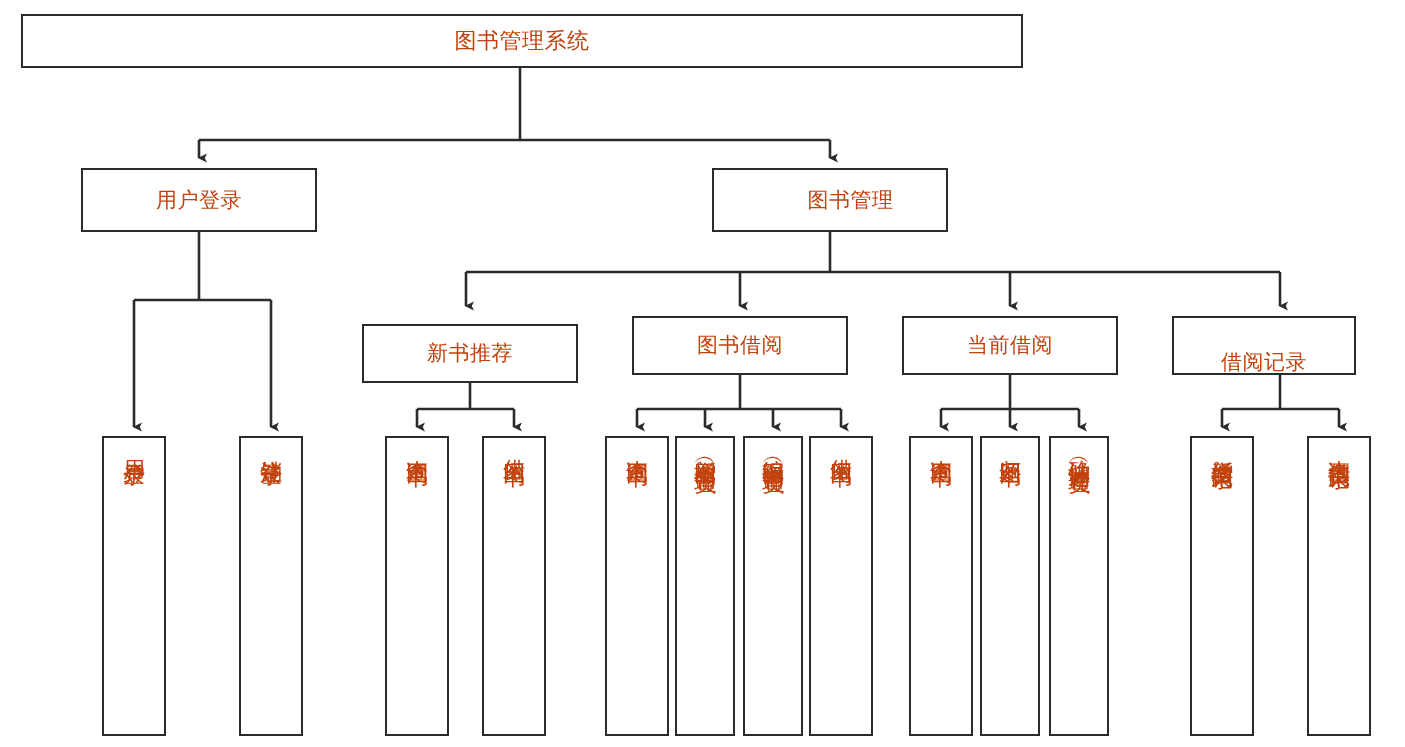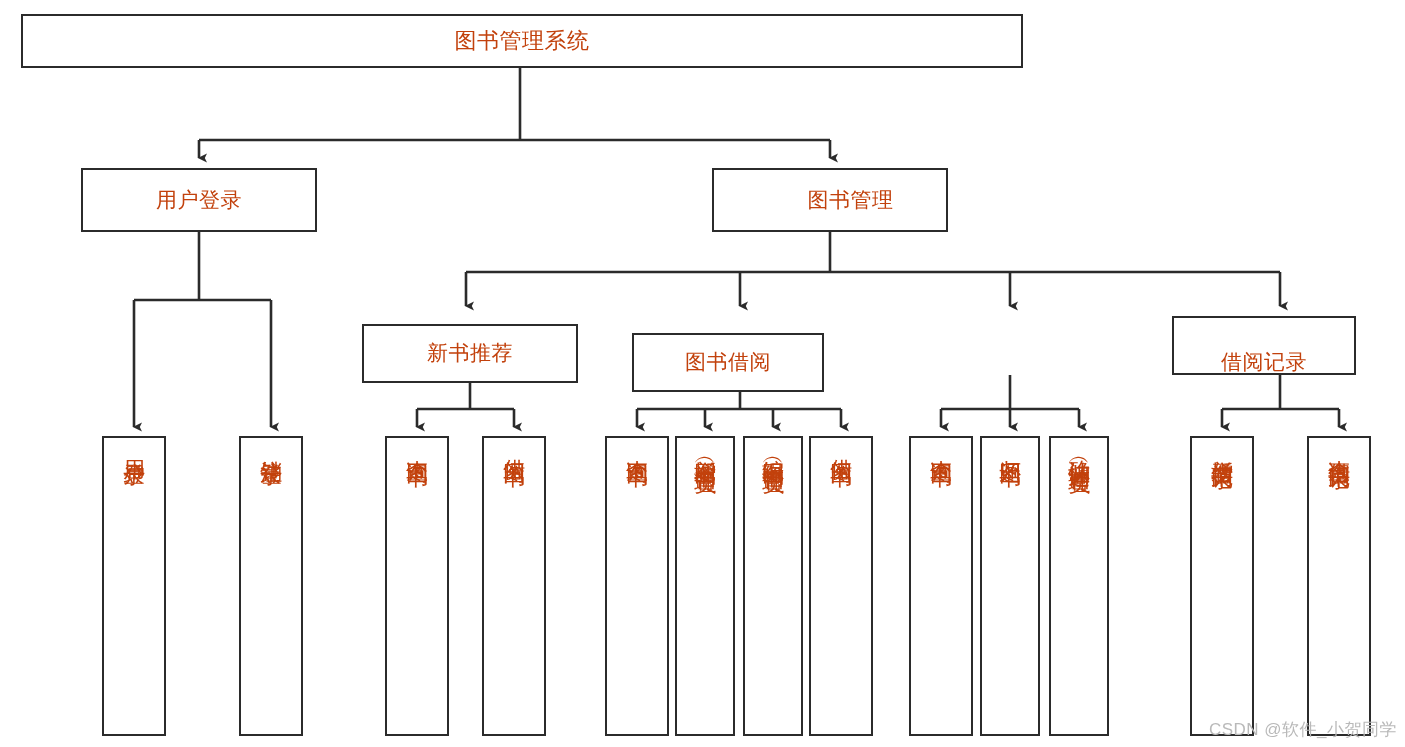--- a/index.html
+++ b/index.html
@@ -137,22 +137,25 @@
   <div class="node h" style="left:81px; top:168px; width:236px; height:64px;">
     <span class="lbl">用户登录</span>
   </div>
   <div class="node h" style="left:712px; top:168px; width:236px; height:64px;padding-left:41px;">
     <span class="lbl">图书管理</span>
   </div>
 
   <div class="node h" style="left:362px; top:316px; width:216px; height:59px;margin-top:8px;">
     <span class="lbl">新书推荐</span>
   </div>
-  <div class="node h" style="left:632px; top:316px; width:192px; height:59px;margin-top:17px;">
+  <div class="node h" style="left:632px; top:316px; width:216px; height:59px;">
     <span class="lbl">图书借阅</span>
+  </div>
+  <div class="node h" style="left:902px; top:316px; width:216px; height:59px;">
+    <span class="lbl">当前借阅</span>
   </div>
   <div class="node h" style="left:1172px; top:316px; width:184px; height:59px;align-items:flex-end;">
     <span class="lbl">借阅记录</span>
   </div>
 
   <div class="node v" style="left:102px; top:436px; width:64px; height:300px;">
     <span class="lbl">用户登录</span>
   </div>
   <div class="node v" style="left:239px; top:436px; width:64px; height:300px;">
     <span class="lbl">注销登录</span>
@@ -188,15 +191,14 @@
     <span class="lbl">确认归还（管理员）</span>
   </div>
 
   <div class="node v" style="left:1190px; top:436px; width:64px; height:300px;">
     <span class="lbl">新增借阅记录</span>
   </div>
   <div class="node v" style="left:1307px; top:436px; width:64px; height:300px;">
     <span class="lbl">查询借阅记录</span>
   </div>
 
-  <div class="watermark">CSDN @软件_小贺同学</div>
 
 </div>
 
 </body></html>

